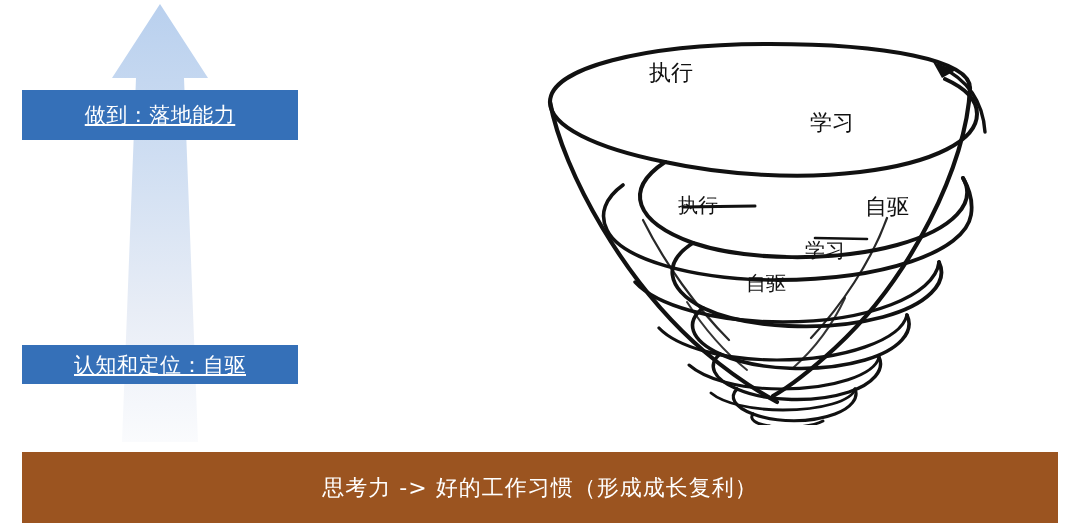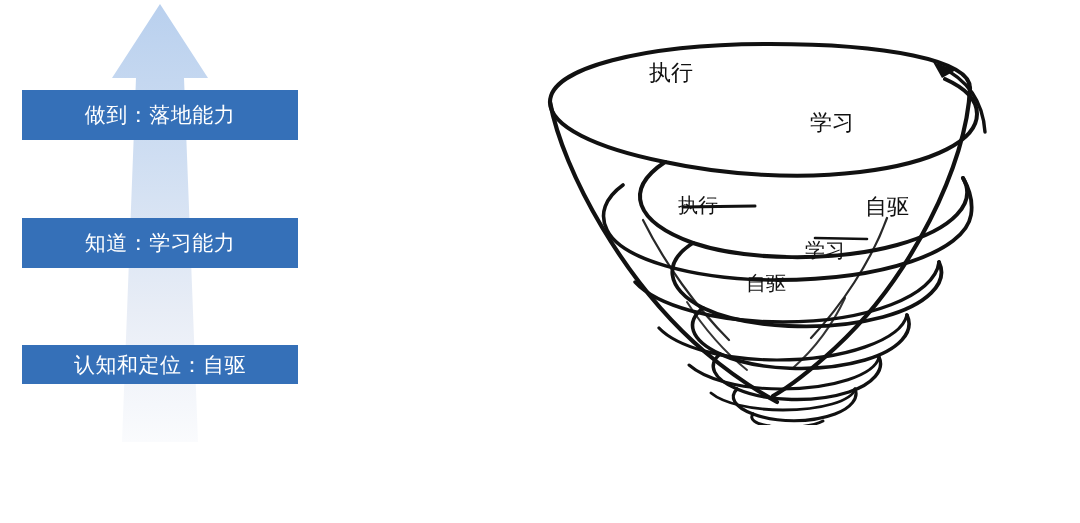--- a/index.html
+++ b/index.html
@@ -39,20 +39,21 @@
     left: 22px;
     width: 276px;
     background: #3570B8;
     color: #ffffff;
     display: flex;
     align-items: center;
     justify-content: center;
     font-size: 21px;
     letter-spacing: 0.5px;
     box-sizing: border-box;
+    text-decoration: underline;
   }
   #step-top    { top: 90px;  height: 50px; }
   #step-middle { top: 218px; height: 50px; }
   #step-bottom { top: 345px; height: 39px; }
 
   
   #mind-body-label {
     position: absolute;
     left: 362px;
     top: 245px;
@@ -121,23 +122,20 @@
           <stop offset="100%" stop-color="#FAFBFD"></stop>
         </linearGradient>
       </defs>
       <polygon points="56,4 104,78 80,78 94,442 18,442 32,78 8,78" fill="url(#arrowGrad)"></polygon>
     </svg>
 
     <div class="step-box" id="step-top">
       <span>做到：落地能力</span>
     </div>
 
-    <div class="step-box" id="step-middle">
-      <span>知道：学习能力</span>
-    </div>
 
     <div class="step-box" id="step-bottom">
       <span>认知和定位：自驱</span>
     </div>
   </div>
 
 
   <div id="funnel-figure">
 
     <svg id="funnel-svg" viewBox="0 0 500 385">
@@ -213,14 +211,17 @@
 
     <div class="funnel-label" style="left:350px; top:152px;">自驱</div>
 
     <div class="funnel-label small" style="left:163px; top:152px;">执行</div>
 
     <div class="funnel-label small" style="left:290px; top:197px;">学习</div>
 
     <div class="funnel-label small" style="left:231px; top:230px;">自驱</div>
   </div>
 
+  <div id="summary-banner">
+    <span>思考力 -&gt; 好的工作习惯（形成成长复利）</span>
+  </div>
 
 </div>
 
 </body></html>

